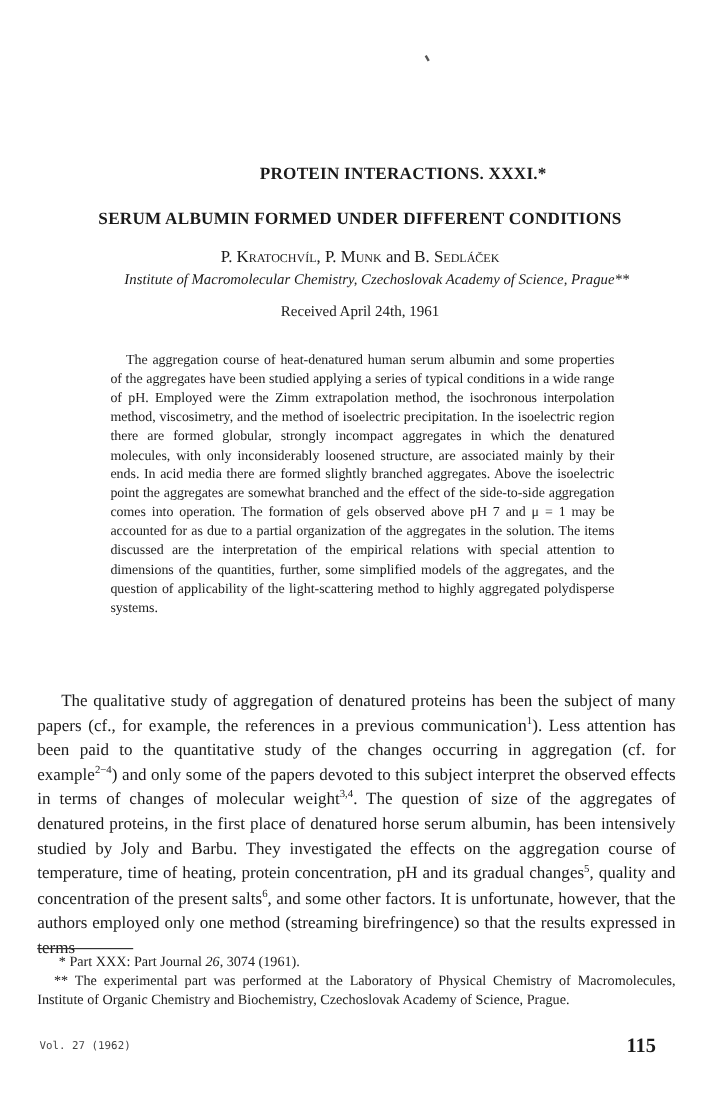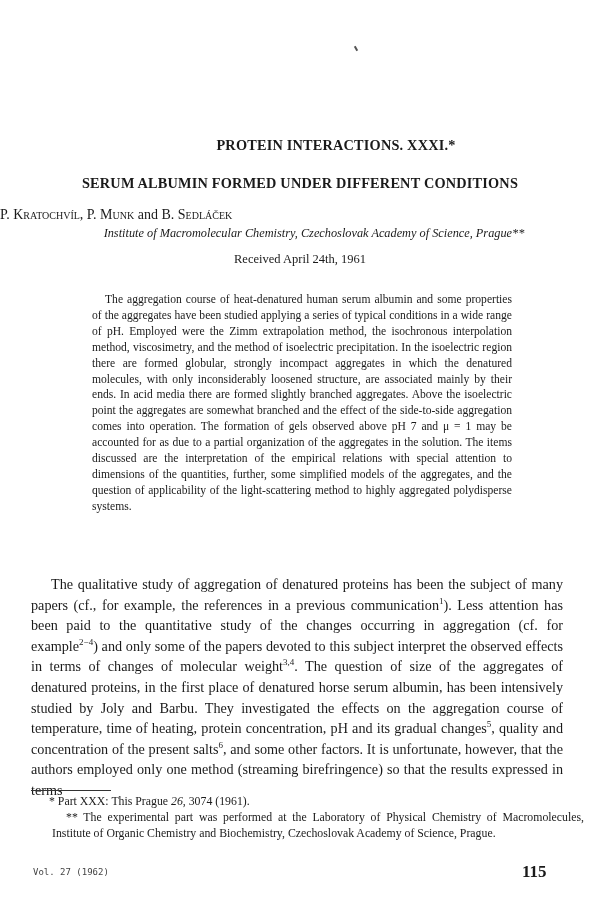--- a/index.html
+++ b/index.html
@@ -11,39 +11,39 @@
     }
     .page { position: absolute; inset: 0; }
     .speck { position: absolute; top: 46px; left: 355px; width: 2px; height: 5px; background: #555; transform: rotate(-30deg); }
     .title1, .title2, .title3 {
       position: absolute; left: 0; width: 600px; text-align: center;
       font-weight: bold; font-size: 14.3px; letter-spacing: 0.2px;
     }
     .title1 { top: 137px; margin-left: 36px; }
     .title2 { top: 158px; }
     .title3 { top: 175px; }
-    .authors { position: absolute; top: 207px; left: 0; width: 600px; font-size: 14px; }
+    .authors { position: absolute; top: 207px; left: 0; width: 600px; text-align: center; font-size: 14px; }
     .sc { font-variant: small-caps; }
     .affil { position: absolute; top: 226px; left: 14px; width: 600px; text-align: center; font-size: 12.3px; font-style: italic; }
     .received { position: absolute; top: 252px; left: 0; width: 600px; text-align: center; font-size: 12.5px; }
     .abstract {
       position: absolute; top: 292px; left: 92px; width: 420px;
       font-size: 11.6px; line-height: 15.9px; text-align: justify;
       text-indent: 13px;
     }
     .body-text {
       position: absolute; top: 574px; left: 31px; width: 532px;
       font-size: 14.2px; line-height: 20.6px; text-align: justify;
       text-indent: 20px;
     }
     sup { font-size: 9px; line-height: 0; }
     .rule { position: absolute; top: 790px; left: 31px; width: 80px; height: 1px; background: #333; }
     .footnote { position: absolute; left: 31px; width: 532px; font-size: 11.8px; line-height: 15.5px; }
     .fn1 { top: 794px; text-indent: 18px; }
-    .fn2 { top: 810px; text-indent: 14px; text-align: justify; margin-left: 21px; }
+    .fn2 { top: 810px; text-indent: 14px; text-align: justify; }
     .volume { position: absolute; top: 867px; left: 33px; font-family: "DejaVu Sans Mono", monospace; font-size: 9px; color: #444; }
     .pagenum { position: absolute; top: 862px; left: 522px; font-size: 17px; font-weight: bold; }
   </style>
 </head>
 <body>
 
 <div class="page">
   <div class="speck"></div>
 
   <div class="title1">PROTEIN INTERACTIONS. XXXI.*</div>
@@ -55,18 +55,18 @@
 
   <div class="affil">Institute of Macromolecular Chemistry, Czechoslovak Academy of Science, Prague**</div>
   <div class="received">Received April 24th, 1961</div>
 
   <p class="abstract" style="margin:0">The aggregation course of heat-denatured human serum albumin and some properties of the aggregates have been studied applying a series of typical conditions in a wide range of pH. Employed were the Zimm extrapolation method, the isochronous interpolation method, viscosimetry, and the method of isoelectric precipitation. In the isoelectric region there are formed globular, strongly incompact aggregates in which the denatured molecules, with only inconsiderably loosened structure, are associated mainly by their ends. In acid media there are formed slightly branched aggregates. Above the isoelectric point the aggregates are somewhat branched and the effect of the side-to-side aggregation comes into operation. The formation of gels observed above pH 7 and μ = 1 may be accounted for as due to a partial organization of the aggregates in the solution. The items discussed are the interpretation of the empirical relations with special attention to dimensions of the quantities, further, some simplified models of the aggregates, and the question of applicability of the light-scattering method to highly aggregated polydisperse systems.</p>
 
   <p class="body-text" style="margin:0"><span>The qualitative study of aggregation of denatured proteins has been the subject of many papers (cf., for example, the references in a previous communication</span><sup>1</sup><span>). Less attention has been paid to the quantitative study of the changes occurring in aggregation (cf. for example</span><sup>2−4</sup><span>) and only some of the papers devoted to this subject interpret the observed effects in terms of changes of molecular weight</span><sup>3,4</sup><span>. The question of size of the aggregates of denatured proteins, in the first place of denatured horse serum albumin, has been intensively studied by Joly and Barbu. They investigated the effects on the aggregation course of temperature, time of heating, protein concentration, pH and its gradual changes</span><sup>5</sup><span>, quality and concentration of the present salts</span><sup>6</sup><span>, and some other factors. It is unfortunate, however, that the authors employed only one method (streaming birefringence) so that the results expressed in terms</span></p>
 
   <div class="rule"></div>
 
-  <div class="footnote fn1"><span>* </span><span>Part XXX: This Prague </span><i>26</i><span>, 3074 (1961).</span></div>
+  <div class="footnote fn1"><span>* </span><span>Part XXX: Part Journal </span><i>26</i><span>, 3074 (1961).</span></div>
   <div class="footnote fn2"><span>** </span><span>The experimental part was performed at the Laboratory of Physical Chemistry of Macromolecules, Institute of Organic Chemistry and Biochemistry, Czechoslovak Academy of Science, Prague.</span></div>
 
   <div class="volume">Vol. 27 (1962)</div>
   <div class="pagenum">115</div>
 </div>
 
 </body></html>

